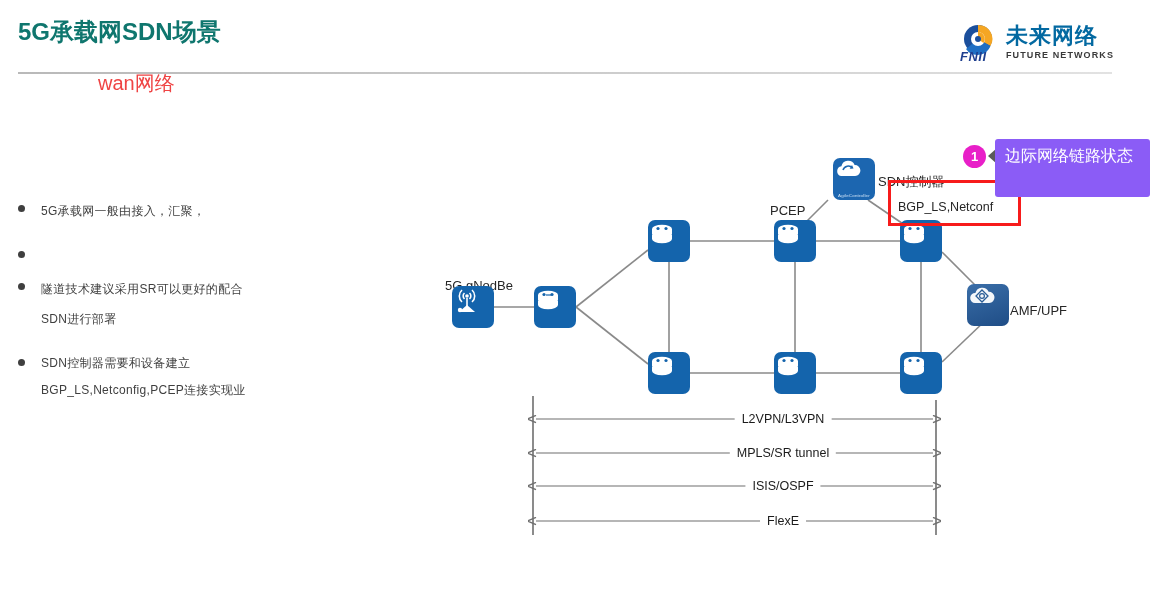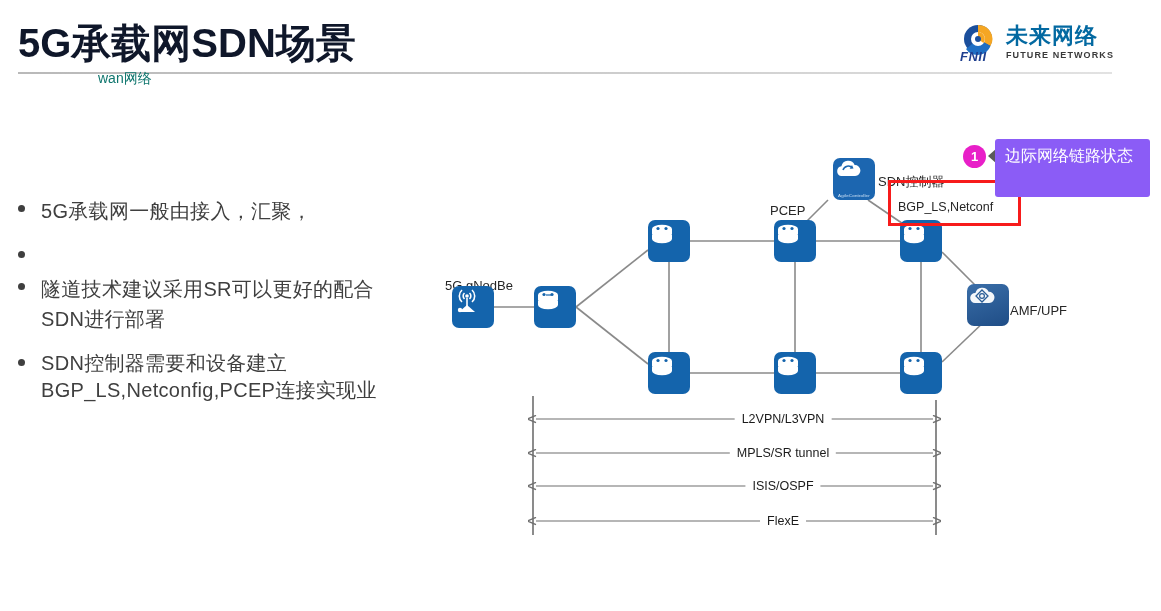--- a/index.html
+++ b/index.html
@@ -6,50 +6,50 @@
   body{
     width:1161px;height:611px;background:#ffffff;overflow:hidden;
     font-family:"Liberation Sans","DejaVu Sans",sans-serif;
     position:relative;
   }
   .slide{position:absolute;inset:0;}
 
   
   .slide-title{
     position:absolute;left:18px;top:16px;
-    font-size:40px;font-weight:bold;color:#0f172a;
+    font-size:24px;font-weight:bold;color:#0f766e;
     letter-spacing:0px;white-space:nowrap;
   }
   .header-rule{
     position:absolute;left:18px;top:72px;width:1094px;height:2px;
     background:linear-gradient(to right,#b9b9b9,#cfcfcf 60%,#e2e2e2);
   }
   .annotation-wan{
     position:absolute;left:98px;top:70px;
-    font-size:14px;color:#0f766e;white-space:nowrap;
+    font-size:20px;color:#ef4444;white-space:nowrap;
   }
 
   
   .logo{position:absolute;right:47px;top:18px;height:48px;display:flex;align-items:center;gap:8px;}
   .logo-mark{position:relative;width:40px;height:40px;}
   .logo-text{display:flex;flex-direction:column;line-height:1;}
   .logo-cn{font-size:22px;font-weight:bold;color:#0369a1;letter-spacing:1px;}
   .logo-en{font-size:9px;font-weight:bold;color:#3a3a3a;letter-spacing:1.1px;margin-top:4px;}
   .logo-fnii{position:absolute;left:2px;bottom:-2px;font-size:13px;font-weight:bold;
     font-style:italic;color:#1f3f8f;letter-spacing:0.5px;}
 
   
   .bullets{position:absolute;left:14px;top:196px;width:420px;}
   .bullet{display:flex;margin-bottom:16px;}
   .bullet-dot{
     width:7px;height:7px;border-radius:50%;background:#3f3f3f;
     flex:0 0 7px;margin-top:9px;margin-right:16px;margin-left:4px;
   }
   .bullet-text{
-    font-size:20px;color:#3f3f3f;line-height:30px;letter-spacing:0.3px;
+    font-size:12px;color:#3f3f3f;line-height:30px;letter-spacing:0.3px;
   }
   .bullet-text .ln{display:block;white-space:nowrap;}
 
   
   .diagram{position:absolute;left:430px;top:120px;width:731px;height:440px;}
   .diagram svg{position:absolute;left:0;top:0;}
 
   .node{
     position:absolute;width:42px;height:42px;border-radius:7px;
     background:#1464ac;display:flex;align-items:center;justify-content:center;

